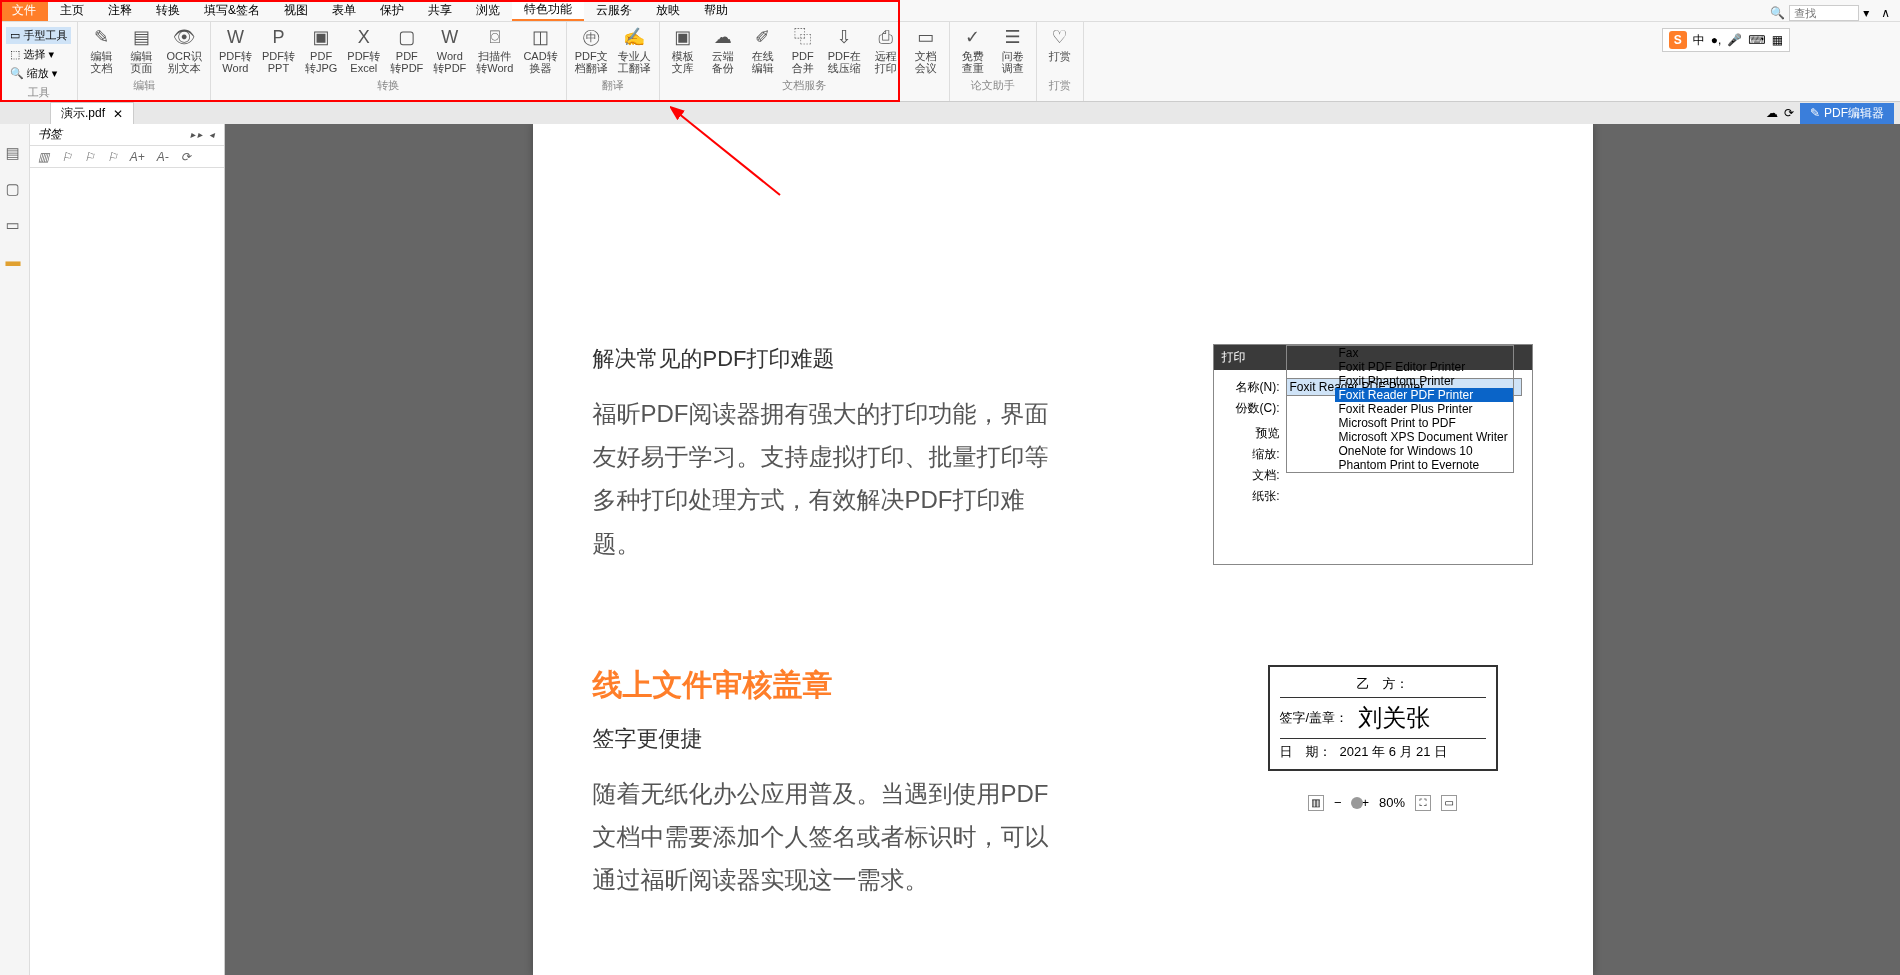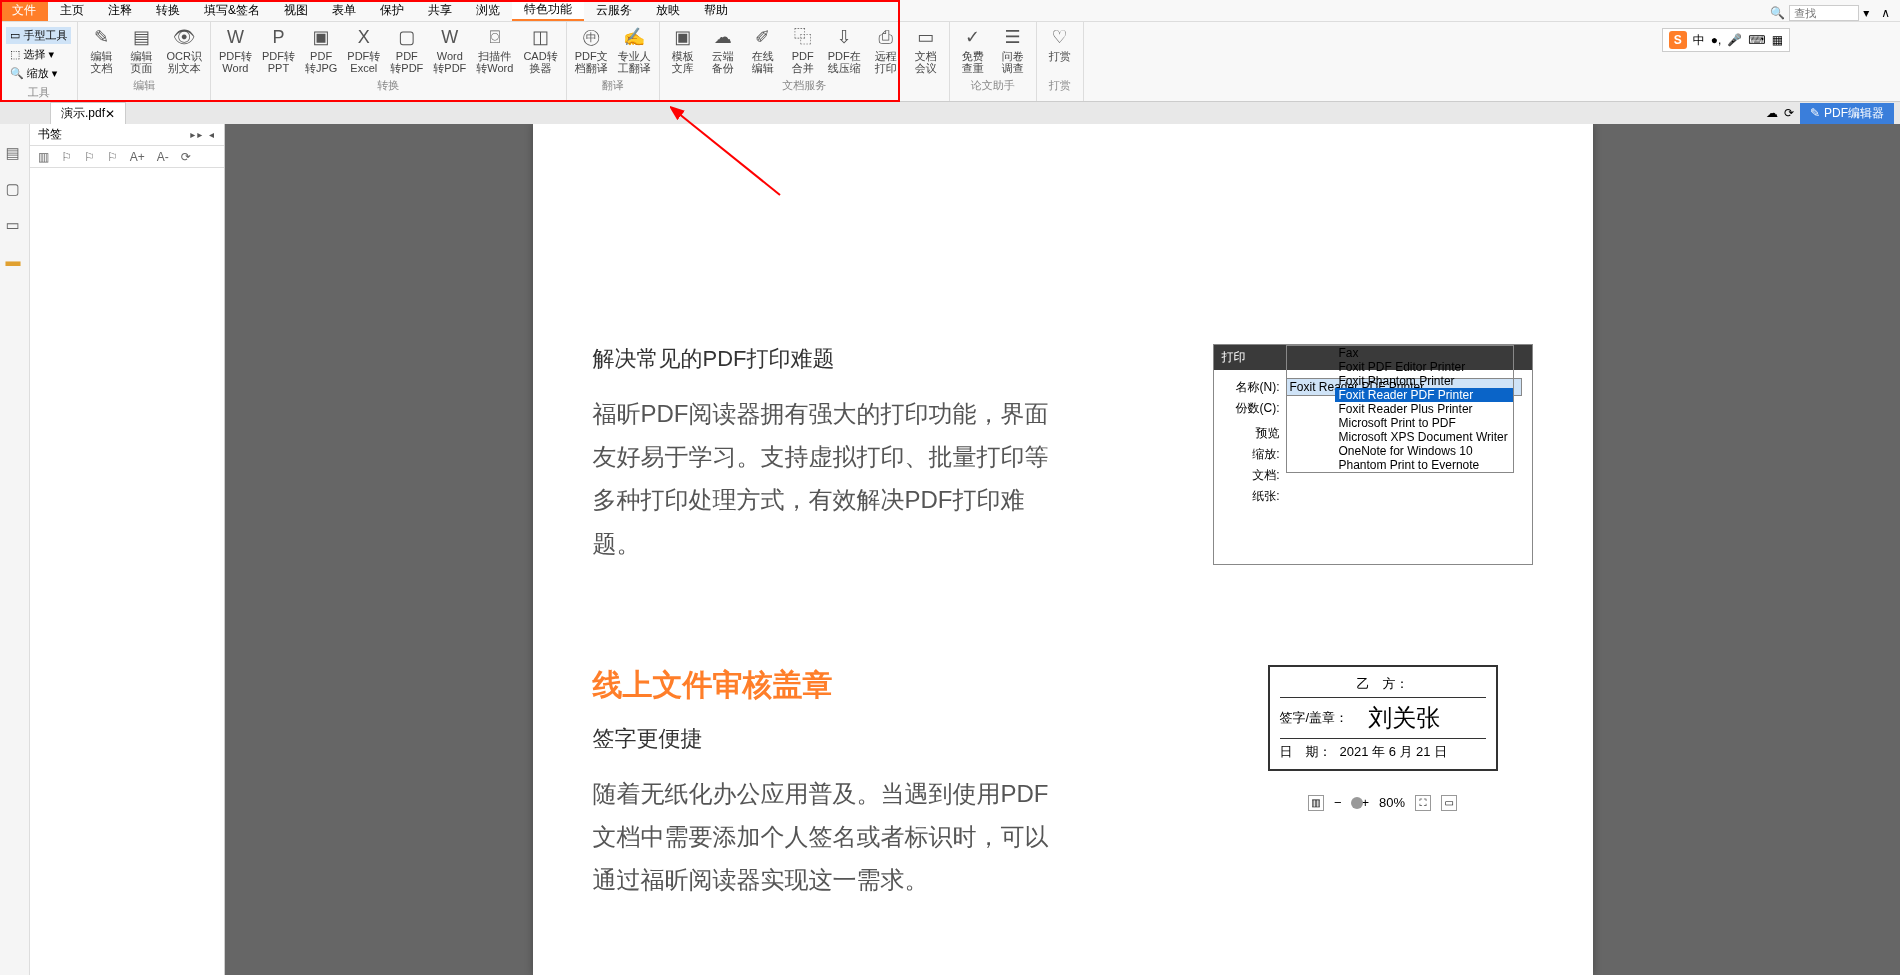--- a/index.html
+++ b/index.html
@@ -20,32 +20,32 @@
 .rbtn .ic { width: 22px; height: 22px; display: flex; align-items: center; justify-content: center; font-size: 18px; color: #555; }
 .rbtn .lbl { text-align: center; line-height: 1.1; margin-top: 2px; white-space: pre-line; }
 .rgroup .gname { font-size: 11px; color: #888; margin-top: auto; padding-bottom: 8px; }
 .small-list { display: flex; flex-direction: column; font-size: 11px; gap: 2px; padding: 3px 0; }
 .small-list .sbtn { padding: 1px 4px; cursor: pointer; }
 
 .red-box { position: absolute; left: 0; top: 0; width: 900px; height: 102px; border: 2px solid red; pointer-events: none; z-index: 50; }
 .red-arrow { position: absolute; left: 670px; top: 105px; z-index: 49; pointer-events: none; }
 
 .tabbar { height: 22px; background: #e8e8e8; display: flex; align-items: center; padding-left: 50px; font-size: 12px; }
-.doctab { background: #fff; border: 1px solid #ccc; border-bottom: none; padding: 2px 10px; display: flex; align-items: center; }
+.doctab { background: #fff; border: 1px solid #ccc; border-bottom: none; padding: 2px 10px; display: flex; align-items: center; gap: 8px; }
 .doctab .close { font-size: 12px; cursor: pointer; }
 .tabbar .spacer2 { flex: 1; }
 .tabbar .rbtns { display: flex; gap: 6px; padding-right: 6px; align-items: center; }
 .pdf-editor-btn { background: #3a7edb; color: #fff; padding: 2px 10px; font-size: 12px; display: flex; align-items: center; gap: 4px; }
 
 .workspace { display: flex; height: calc(975px - 22px - 80px - 22px); position: relative; }
 
 .left-icons { width: 30px; background: #f5f5f5; border-right: 1px solid #ddd; display: flex; flex-direction: column; align-items: center; padding-top: 20px; gap: 18px; }
 .left-icons .lic { width: 18px; height: 18px; font-size: 15px; color: #666; cursor: pointer; }
 
-.bookmark-panel { width: 195px; background: #fff; border-right: 1px solid #ccc; display: flex; flex-direction: column; }
+.bookmark-panel { width: 195px; background: #fff; border-right: 1px solid #ccc; display: flex; flex-direction: column; font-style: italic; }
 .bm-head { height: 22px; border-bottom: 1px solid #ddd; font-size: 12px; padding: 3px 8px; display: flex; align-items: center; justify-content: space-between; }
 .bm-head .ctrls { font-size: 10px; letter-spacing: 2px; color: #555; }
 .bm-tools { height: 22px; border-bottom: 1px solid #ddd; display: flex; align-items: center; gap: 12px; padding: 0 8px; font-size: 12px; color: #666; }
 .bm-body { flex: 1; background: #fff; }
 
 .doc-area { flex: 1; background: #666; overflow: auto; display: flex; justify-content: center; padding-top: 0; }
 .page { width: 1060px; background: #fff; margin-top: 0; padding: 220px 60px 40px 60px; box-shadow: 0 0 8px rgba(0,0,0,.3); }
 
 .sec-title { color: #ff7e29; font-size: 30px; font-weight: bold; margin-bottom: 18px; }
 .sec-sub { font-size: 22px; color: #333; margin-bottom: 18px; }
@@ -58,21 +58,21 @@
 .print-dialog .frow { display: flex; align-items: center; gap: 6px; margin-bottom: 4px; }
 .print-dialog .flabel { width: 56px; text-align: right; }
 .print-dialog select, .print-dialog .combo { border: 1px solid #888; padding: 1px 3px; flex: 1; background: #cfe3f7; }
 .print-dialog .listbox { border: 1px solid #888; margin-left: 62px; width: 228px; padding-left: 48px; }
 .print-dialog .opt { padding: 0 4px; }
 .print-dialog .opt.sel { background: #0a64c8; color: #fff; }
 
 .stamp-box { width: 300px; display: flex; flex-direction: column; align-items: center; }
 .stamp-img { border: 2px solid #333; width: 230px; padding: 8px 10px; font-size: 13px; position: relative; }
 .stamp-img .row1 { display: flex; justify-content: center; border-bottom: 1px solid #333; padding-bottom: 4px; }
-.stamp-img .row2 { display: flex; align-items: center; gap: 20px; border-bottom: 1px solid #333; padding: 4px 0; }
+.stamp-img .row2 { display: flex; align-items: center; gap: 10px; border-bottom: 1px solid #333; padding: 4px 0; }
 .stamp-img .name { font-family: "KaiTi", serif; font-size: 24px; }
 .stamp-img .row3 { padding-top: 4px; display:flex; gap:8px; }
 
 .zoom-bar { margin-top: 24px; display: flex; align-items: center; gap: 10px; font-size: 13px; }
 .zoom-bar .slider { flex: 1; height: 4px; background: #ccc; position: relative; }
 .zoom-bar .slider .thumb { position: absolute; left: 30%; top: -4px; width: 12px; height: 12px; border-radius: 50%; background: #999; }
 .zoom-bar .ic2 { width: 16px; height: 16px; border: 1px solid #999; display: flex; align-items: center; justify-content: center; font-size: 10px; }
 
 .ime-bar { position: absolute; right: 110px; top: 28px; display: flex; align-items: center; gap: 6px; background: #fff; border: 1px solid #ccc; padding: 2px 6px; font-size: 12px; z-index: 60; }
 .ime-bar .s-icon { background: #ff7e29; color: #fff; width: 18px; height: 18px; display: flex; align-items: center; justify-content: center; font-weight: bold; border-radius: 3px; }

